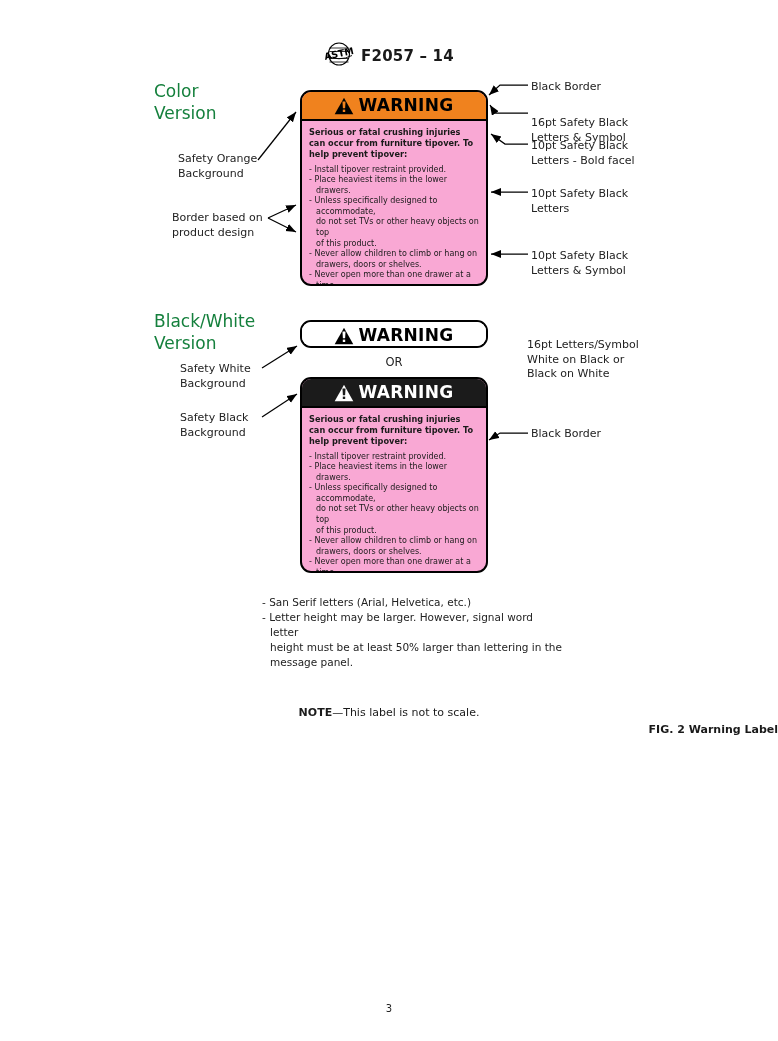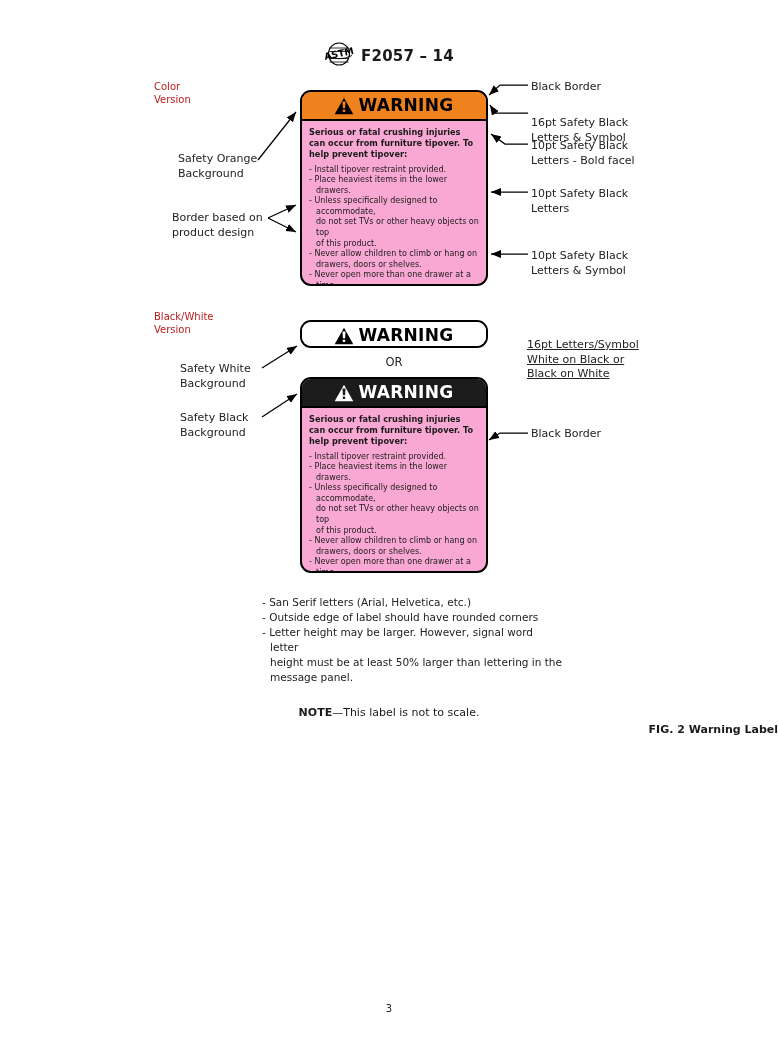--- a/index.html
+++ b/index.html
@@ -9,21 +9,21 @@
     color:#1a1a1a;overflow:hidden;
   }
   .abs{position:absolute;}
 
   
   #doc-header{left:0;right:0;top:42px;display:flex;justify-content:center;align-items:center;gap:7px;}
   #astm-logo{width:30px;height:24px;}
   #doc-designation{font-size:15px;font-weight:bold;letter-spacing:.2px;}
 
   
-  .section-caption{font-size:10px;line-height:1.32;color:#b91c1c;}
+  .section-caption{font-size:17px;line-height:1.32;color:#15803d;}
 
   
   .callout{font-size:11px;line-height:1.34;color:#222;}
 
   
   .label-card{
     box-sizing:border-box;border:2.2px solid #000;border-radius:11px;
     background:#f9a8d4;overflow:hidden;
   }
   .label-head{
@@ -152,21 +152,21 @@
 
 <div class="abs callout" style="left:180px;top:362px;">
   <div>Safety White</div>
   <div>Background</div>
 </div>
 <div class="abs callout" style="left:180px;top:411px;">
   <div>Safety Black</div>
   <div>Background</div>
 </div>
 
-<div class="abs callout" style="left:527px;top:338px;text-decoration:underline;">
+<div class="abs callout" style="left:527px;top:338px;">
   <div>16pt Letters/Symbol</div>
   <div>White on Black or</div>
   <div>Black on White</div>
 </div>
 <div class="abs callout" style="left:531px;top:427px;">
   <div>Black Border</div>
 </div>
 
 <div class="abs label-card" style="left:300px;top:320px;width:188px;height:28px;">
   <div class="label-head white">
@@ -237,21 +237,20 @@
     <line x1="262" y1="368" x2="297" y2="346" marker-end="url(#ah)"></line>
 
     <line x1="262" y1="417" x2="297" y2="394" marker-end="url(#ah)"></line>
 
     <path d="M528 433 L500 433 L489 440" marker-end="url(#ah)"></path>
   </g>
 </svg>
 
 <div class="abs" id="spec-notes" style="left:262px;top:595px;width:300px;">
   <div class="n">- San Serif letters (Arial, Helvetica, etc.)</div>
-  <div class="n">- Outside edge of label should have rounded corners</div>
   <div class="n">
     <span>- Letter height may be larger. However, signal word letter</span>
     <span class="cont">height must be at least 50% larger than lettering in the</span>
     <span class="cont">message panel.</span>
   </div>
 </div>
 
 <div class="abs" id="note-line" style="left:0;right:0;top:706px;">
   <b>NOTE</b><span>—This label is not to scale.</span>
 </div>

